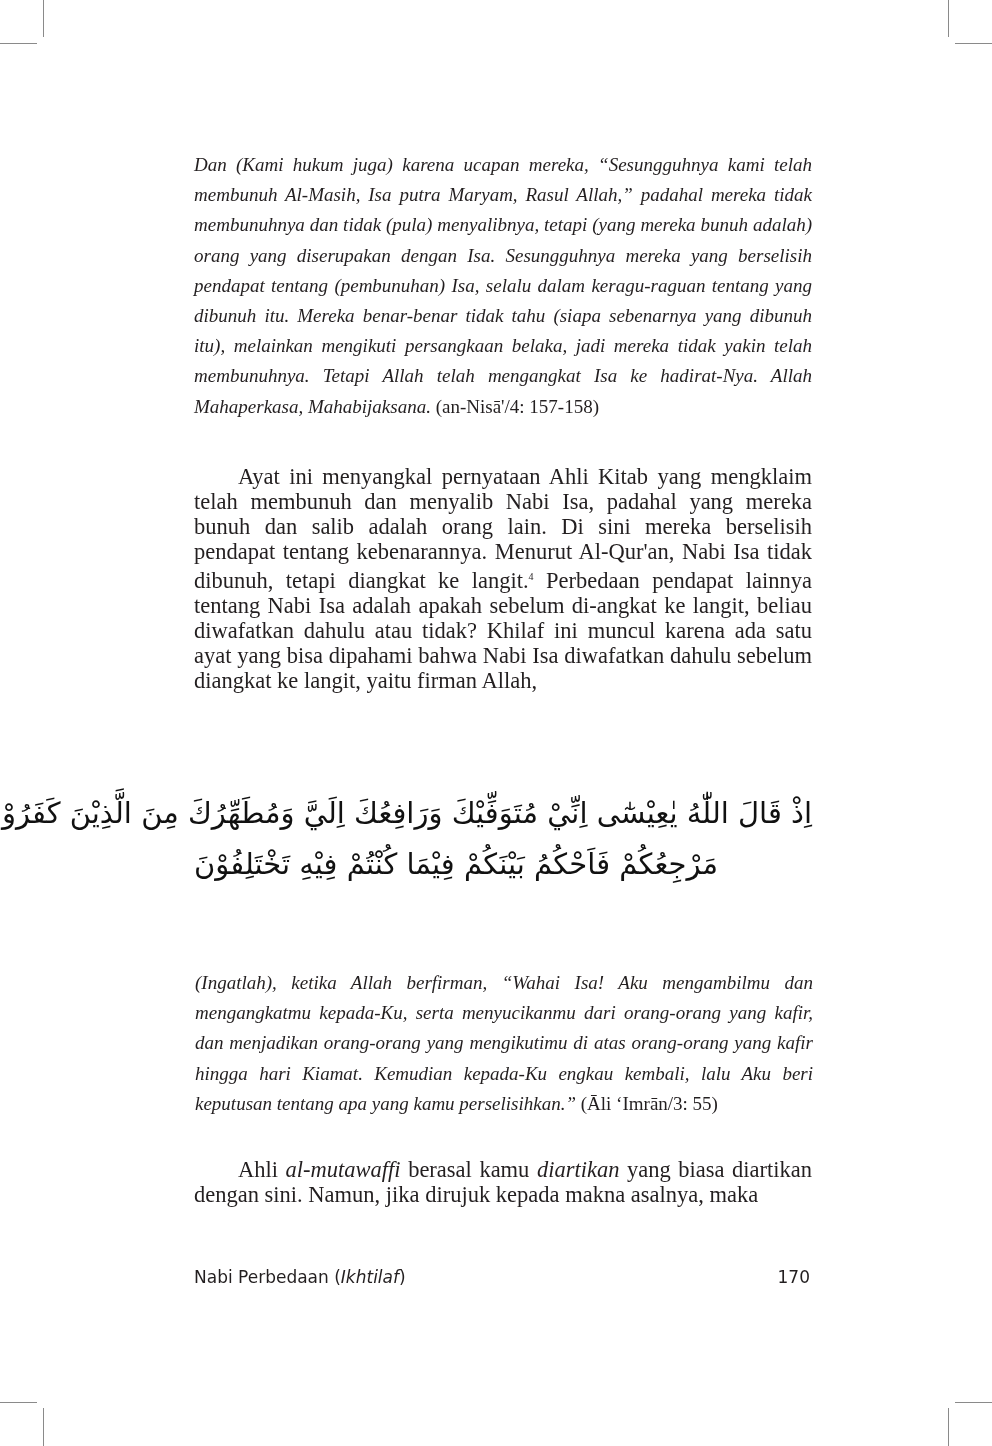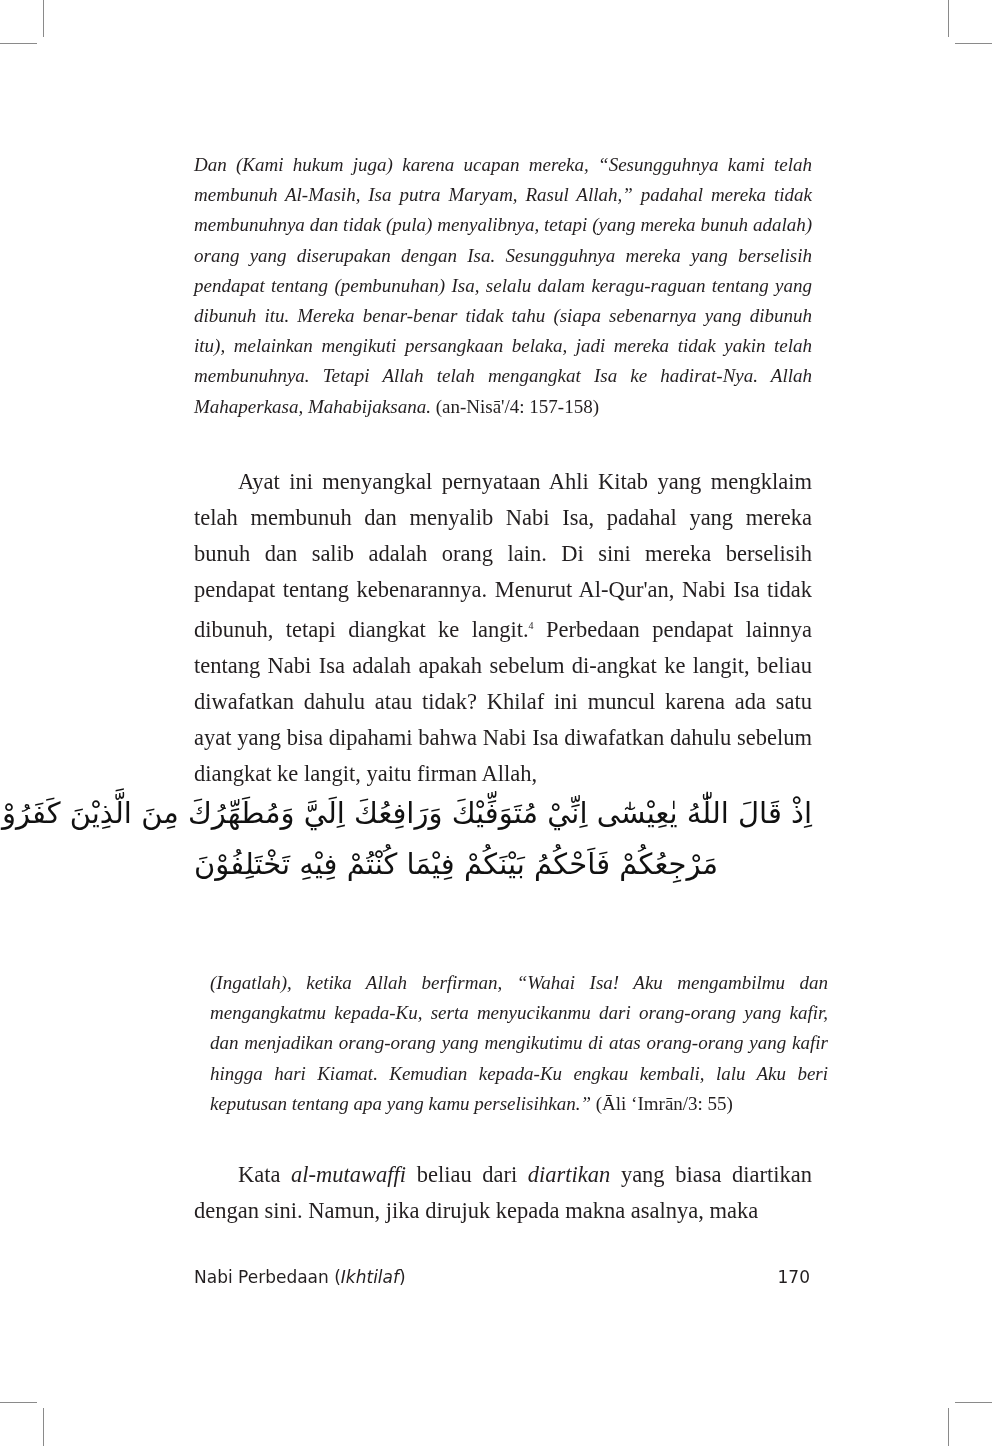--- a/index.html
+++ b/index.html
@@ -3,30 +3,30 @@
 <meta charset="utf-8">
 <style>
   html, body { margin: 0; padding: 0; background: #ffffff; }
   body { width: 992px; height: 1446px; position: relative; overflow: hidden; color: #231f20; }
   .crop { position: absolute; background: #8a8a8a; }
   .crop.v { width: 1px; }
   .crop.h { height: 1px; }
   .page-content { position: absolute; left: 194px; top: 150px; width: 618px; }
   .quote { font-family: "Liberation Serif", "DejaVu Serif", serif; font-style: italic; font-size: 19px; line-height: 30.2px; text-align: justify; margin: 0; }
   .quote .ref { font-style: normal; }
-  .body-p { font-family: "Liberation Serif", "DejaVu Serif", serif; font-size: 22.5px; line-height: 36px; text-align: justify; margin: 0; text-indent: 44px; }
+  .body-p { font-family: "Liberation Serif", "DejaVu Serif", serif; font-size: 22.5px; line-height: 25px; text-align: justify; margin: 0; text-indent: 44px; }
   .body-p sup { font-size: 10px; vertical-align: 8px; }
   .body-p em { font-style: italic; }
   .arabic { font-family: "DejaVu Sans", sans-serif; direction: rtl; text-align: justify; font-size: 29px; line-height: 51px; margin: 0; padding: 0 0 0 0; color: #111; }
   .arabic div { white-space: nowrap; }
   .arabic .last { text-align: left; padding-right: 90px; }
   #q1 { position: absolute; top: 0; left: 0; width: 618px; }
   #p1 { position: absolute; top: 314px; left: 0; width: 618px; }
   #arabic { position: absolute; top: 638px; left: 0; width: 618px; }
-  #q2 { position: absolute; top: 818px; left: 16px; width: 618px; }
+  #q2 { position: absolute; top: 818px; left: 1px; width: 618px; }
   #p2 { position: absolute; top: 1007px; left: 0; width: 618px; }
   .footer { position: absolute; top: 1267px; left: 194px; width: 618px; font-family: "DejaVu Sans", sans-serif; font-size: 17px; color: #231f20; }
   .footer .title { position: absolute; left: 0; top: 0; }
   .footer .title em { font-style: italic; }
   .footer .page-num { position: absolute; right: 2px; top: 0; }
 </style>
 </head>
 <body>
 
 <div class="crop v" style="left:43px; top:0; height:37px;"></div>
@@ -44,20 +44,20 @@
 
   <p id="p1" class="body-p"><span>Ayat ini menyangkal pernyataan Ahli Kitab yang mengklaim telah membunuh dan menyalib Nabi Isa, padahal yang mereka bunuh dan salib adalah orang lain. Di sini mereka berselisih pendapat tentang kebenarannya. Menurut Al-Qur'an, Nabi Isa tidak dibunuh, tetapi diangkat ke langit.</span><sup>4</sup><span> Perbedaan pendapat lainnya tentang Nabi Isa adalah apakah sebelum di-angkat ke langit, beliau diwafatkan dahulu atau tidak? Khilaf ini muncul karena ada satu ayat yang bisa dipahami bahwa Nabi Isa diwafatkan dahulu sebelum diangkat ke langit, yaitu firman Allah,</span></p>
 
   <div id="arabic" class="arabic">
     <div>اِذْ قَالَ اللّٰهُ يٰعِيْسٰٓى اِنِّيْ مُتَوَفِّيْكَ وَرَافِعُكَ اِلَيَّ وَمُطَهِّرُكَ مِنَ الَّذِيْنَ كَفَرُوْا</div>
     <div class="last">مَرْجِعُكُمْ فَاَحْكُمُ بَيْنَكُمْ فِيْمَا كُنْتُمْ فِيْهِ تَخْتَلِفُوْنَ</div>
   </div>
 
   <p id="q2" class="quote"><span>(Ingatlah), ketika Allah berfirman, “Wahai Isa! Aku mengambilmu dan mengangkatmu kepada-Ku, serta menyucikanmu dari orang-orang yang kafir, dan menjadikan orang-orang yang mengikutimu di atas orang-orang yang kafir hingga hari Kiamat. Kemudian kepada-Ku engkau kembali, lalu Aku beri keputusan tentang apa yang kamu perselisihkan.”</span> <span class="ref">(Āli ‘Imrān/3: 55)</span></p>
 
-  <p id="p2" class="body-p"><span>Kata </span><em>al-mutawaffi</em><span> beliau dari </span><em>diartikan</em><span> yang biasa diartikan dengan sini. Namun, jika dirujuk kepada makna asalnya, maka</span></p>
+  <p id="p2" class="body-p"><span>Ahli </span><em>al-mutawaffi</em><span> berasal kamu </span><em>diartikan</em><span> yang biasa diartikan dengan sini. Namun, jika dirujuk kepada makna asalnya, maka</span></p>
 
 </div>
 
 <div class="footer">
   <span class="title"><span>Nabi Perbedaan (</span><em>Ikhtilaf</em><span>)</span></span>
   <span class="page-num">170</span>
 </div>
 
 </body></html>

